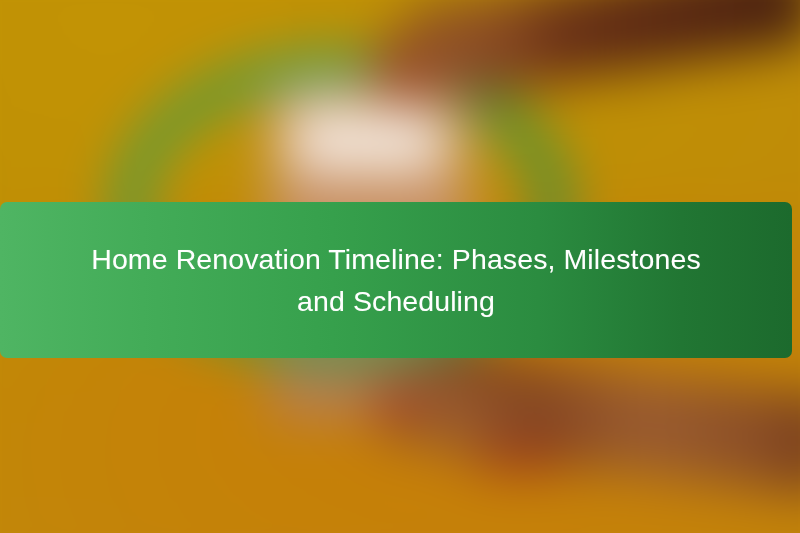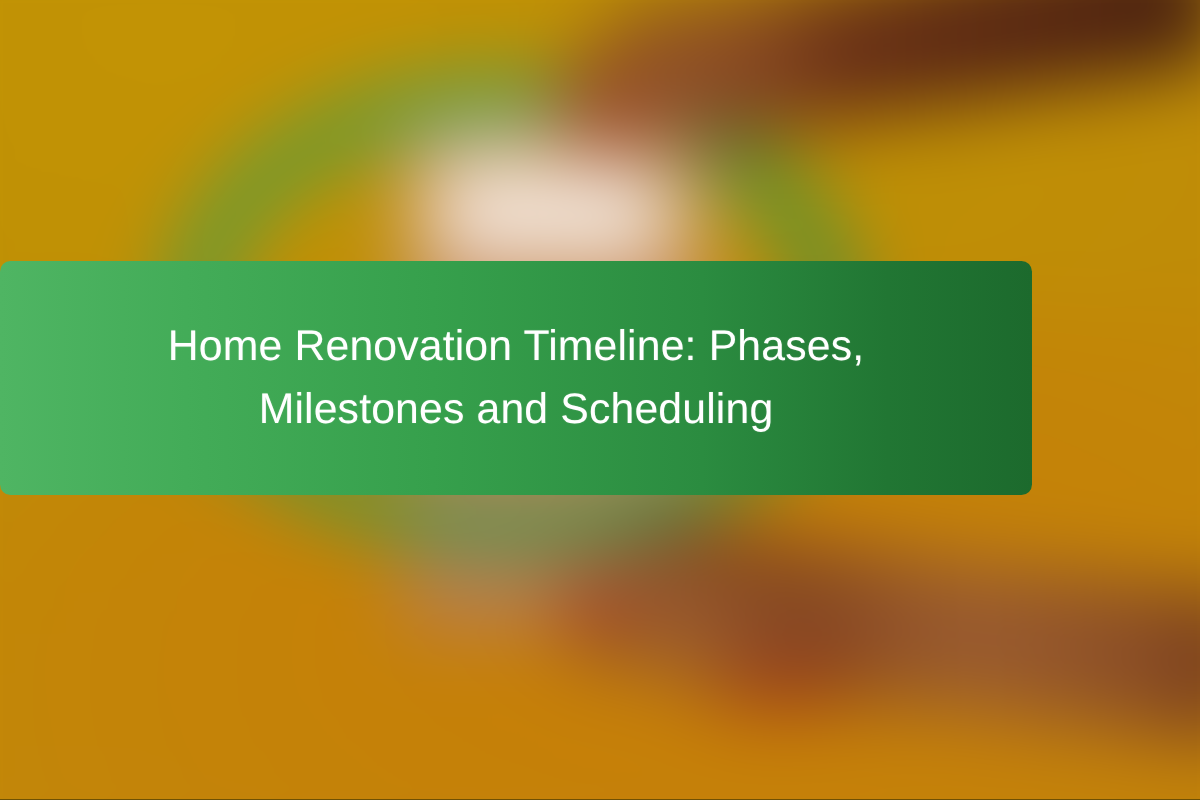--- a/index.html
+++ b/index.html
@@ -159,22 +159,22 @@
     width: 120px;
     height: 40px;
     background: radial-gradient(ellipse at 50% 50%, rgba(165,35,28,0.85) 0%, rgba(140,45,25,0.35) 60%, rgba(140,45,25,0) 100%);
     border-radius: 50%;
   }
 
   
   .banner {
     position: absolute;
     left: 0;
-    top: 174px;
-    width: 688px;
+    top: 202px;
+    width: 792px;
     height: 156px;
     background: linear-gradient(90deg, #4FB563 0%, #43AC58 18%, #36A04C 42%, #2B8C40 68%, #217633 86%, #1C6A2D 100%);
     border-radius: 7px;
     display: flex;
     align-items: center;
     justify-content: center;
     box-sizing: border-box;
     padding: 0 70px;
   }
 

